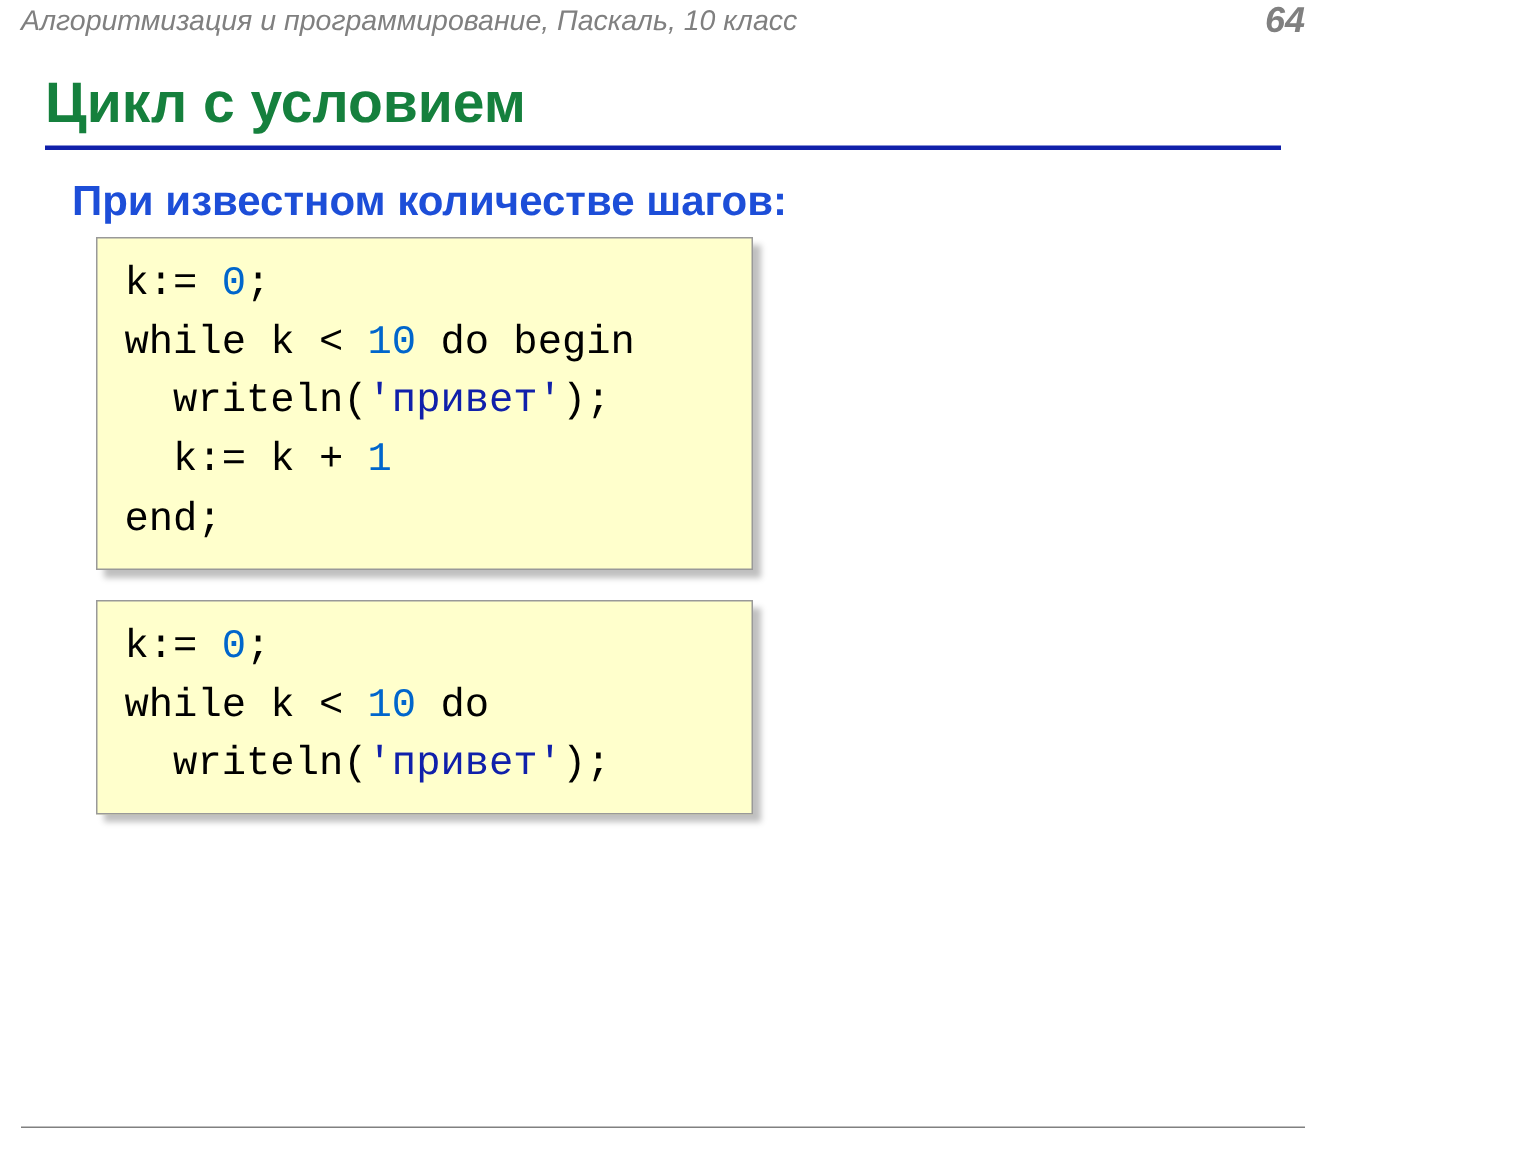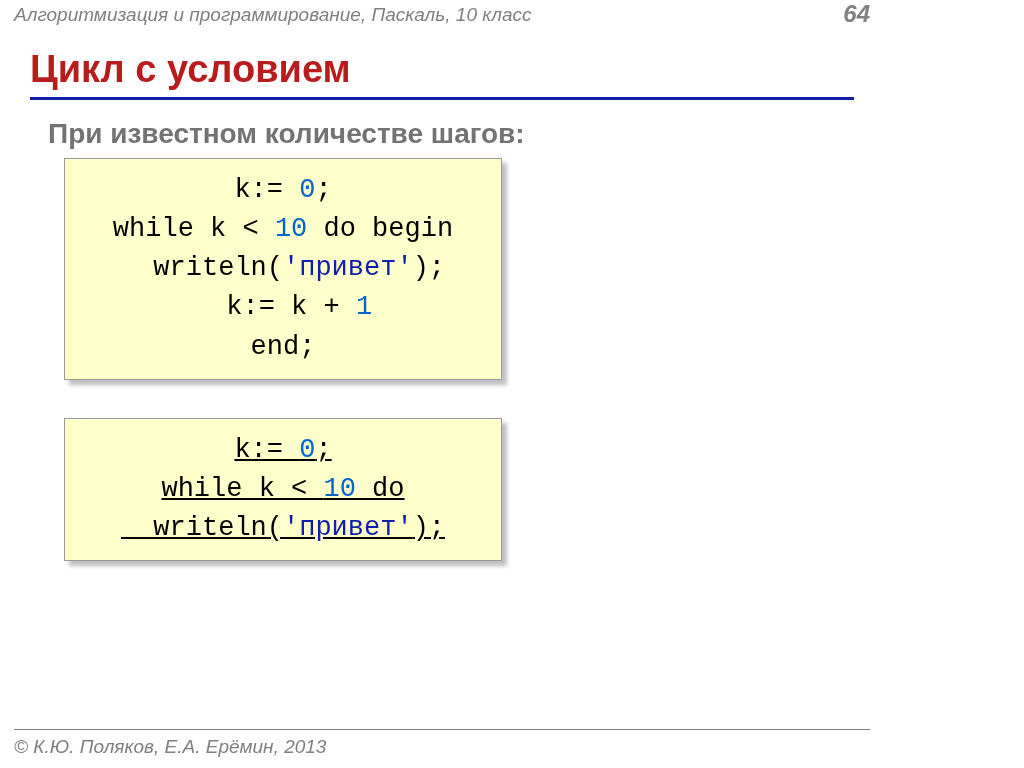--- a/index.html
+++ b/index.html
@@ -37,28 +37,28 @@
     font-weight: bold;
     text-align: right;
   }
   .title {
     position: absolute;
     top: 48px;
     left: 30px;
     right: 30px;
     font-size: 38px;
     font-weight: bold;
-    color: #b91c1c;
+    color: #15803d;
     padding-bottom: 6px;
     border-bottom: 3px solid #1020aa;
   }
   .section-heading {
     font-size: 28px;
     font-weight: bold;
-    color: #737373;
+    color: #1d4ed8;
     margin: 0 0 10px 0;
   }
   .sec1 {
     position: absolute;
     top: 118px;
     left: 48px;
   }
   .sec2 {
     position: absolute;
     top: 382px;
@@ -68,34 +68,32 @@
     background: #ffffcc;
     border: 1px solid #999;
     box-shadow: 5px 5px 4px rgba(0,0,0,0.25);
     padding: 12px 18px 12px 18px;
     font-family: "Courier New", monospace;
     font-size: 27px;
     line-height: 1.45;
     white-space: pre;
     color: #000;
     display: inline-block;
-    text-align: center;
   }
   .code1 {
     position: absolute;
     top: 158px;
     left: 64px;
     width: 400px;
   }
   .code2 {
     position: absolute;
-    top: 418px;
+    top: 400px;
     left: 64px;
     width: 400px;
-    text-decoration: underline;
   }
   .tok-num  { color: #0066cc; }
   .tok-str  { color: #1020aa; }
   .footer {
     position: absolute;
     left: 14px;
     right: 14px;
     bottom: 10px;
     border-top: 1px solid #808080;
     padding-top: 6px;
@@ -123,16 +121,15 @@
 <span>  writeln(</span><span class="tok-str">'привет'</span><span>);</span>
 <span>  k:= k + </span><span class="tok-num">1</span>
 <span>end;</span></div>
 
 
   <div class="code-box code2"><span>k:= </span><span class="tok-num">0</span><span>;</span>
 <span>while k &lt; </span><span class="tok-num">10</span><span> do</span>
 <span>  writeln(</span><span class="tok-str">'привет'</span><span>);</span></div>
 
   <div class="footer">
-    <span>© К.Ю. Поляков, Е.А. Ерёмин, 2013</span>
   </div>
 
 </div>
 
 </body></html>

